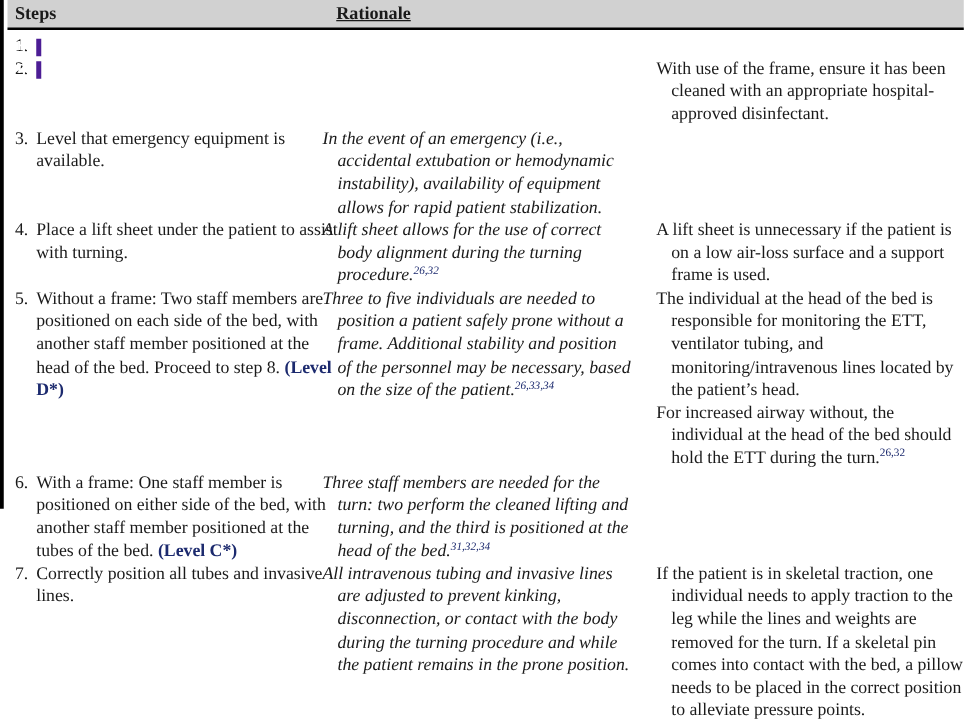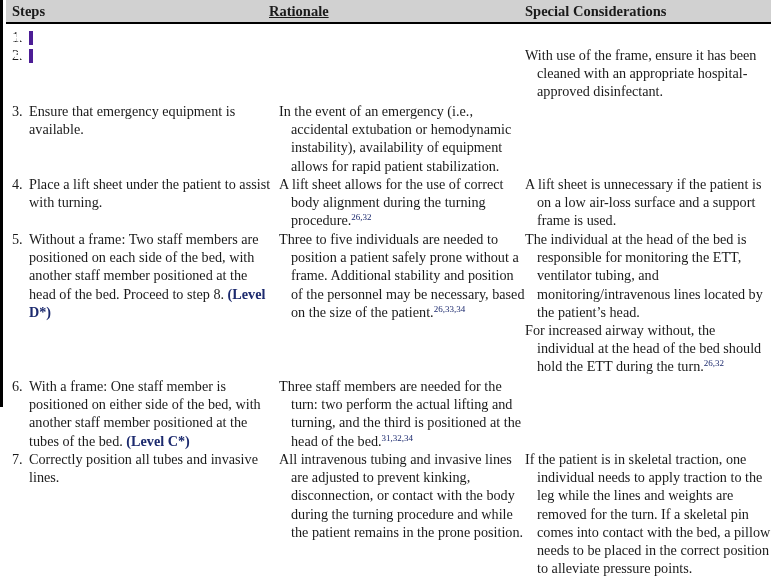--- a/index.html
+++ b/index.html
@@ -18,21 +18,21 @@
     font-weight: bold; font-size: 14.5px;
   }
   .header .h { position: absolute; top: 2px; }
   .col-steps { left: 6px; }
   .col-rat { left: 263px; text-decoration: underline; }
   .col-spec { left: 519px; }
 
   .row { position: absolute; left: 3px; width: 768px; }
   .cell { position: absolute; top: 0; }
   .c1 { left: 6px; width: 244px; }
-  .c2 { left: 273px; width: 248px; }
+  .c2 { left: 252px; width: 248px; font-style: italic; }
   .c3 { left: 519px; width: 249px; }
 
   .step { padding-left: 17px; text-indent: -17px; }
   .step .num { display: inline-block; width: 17px; text-indent: 0; }
   .hang { padding-left: 12px; text-indent: -12px; }
   .badge {
     display: inline-block; background: #4c1d95; color: #fff;
     font-family: Liberation Mono, monospace; font-weight: bold;
     font-size: 11px; line-height: 14px; padding: 0 2px;
     letter-spacing: -0.5px; vertical-align: 1px;
@@ -42,41 +42,40 @@
   .para { margin: 0; }
 </style>
 </head>
 <body>
 
 <div class="frame">
 
   <div class="header">
     <span class="h col-steps">Steps</span>
     <span class="h col-rat">Rationale</span>
-    <span class="h col-spec">Special Considerations</span>
   </div>
 
   <div class="row" style="top:28px;">
     <div class="cell c1 step">
       <span class="num">1.</span><span class="badge">HH</span>
     </div>
   </div>
 
   <div class="row" style="top:46px;">
     <div class="cell c1 step">
       <span class="num">2.</span><span class="badge">PE</span>
     </div>
     <div class="cell c3">
       <p class="para hang">With use of the frame, ensure it has been cleaned with an appropriate hospital-approved disinfectant.</p>
     </div>
   </div>
 
   <div class="row" style="top:102px;">
     <div class="cell c1 step">
-      <span class="num">3.</span><span>Ensure that emergency equipment is available.</span>
+      <span class="num">3.</span><span>Level that emergency equipment is available.</span>
     </div>
     <div class="cell c2">
       <p class="para hang"><span>In the event of an emergency (i.e., accidental extubation or hemodynamic instability), availability of equipment allows for rapid patient stabilization.</span></p>
     </div>
   </div>
 
   <div class="row" style="top:175px;">
     <div class="cell c1 step">
       <span class="num">4.</span><span>Place a lift sheet under the patient to assist with turning.</span>
     </div>
@@ -99,21 +98,21 @@
       <p class="para hang">The individual at the head of the bed is responsible for monitoring the ETT, ventilator tubing, and monitoring/intravenous lines located by the patient’s head.</p>
       <p class="para hang"><span>For increased airway without, the individual at the head of the bed should hold the ETT during the turn.</span><sup class="ref">26,32</sup></p>
     </div>
   </div>
 
   <div class="row" style="top:377px;">
     <div class="cell c1 step">
       <span class="num">6.</span><span>With a frame: One staff member is positioned on either side of the bed, with another staff member positioned at the tubes of the bed.</span> <span class="level">(Level C*)</span>
     </div>
     <div class="cell c2">
-      <p class="para hang"><span>Three staff members are needed for the turn: two perform the actual lifting and turning, and the third is positioned at the head of the bed.</span><sup class="ref">31,32,34</sup></p>
+      <p class="para hang"><span>Three staff members are needed for the turn: two perform the cleaned lifting and turning, and the third is positioned at the head of the bed.</span><sup class="ref">31,32,34</sup></p>
     </div>
   </div>
 
   <div class="row" style="top:450px;">
     <div class="cell c1 step">
       <span class="num">7.</span><span>Correctly position all tubes and invasive lines.</span>
     </div>
     <div class="cell c2">
       <p class="para hang">All intravenous tubing and invasive lines are adjusted to prevent kinking, disconnection, or contact with the body during the turning procedure and while the patient remains in the prone position.</p>
     </div>

